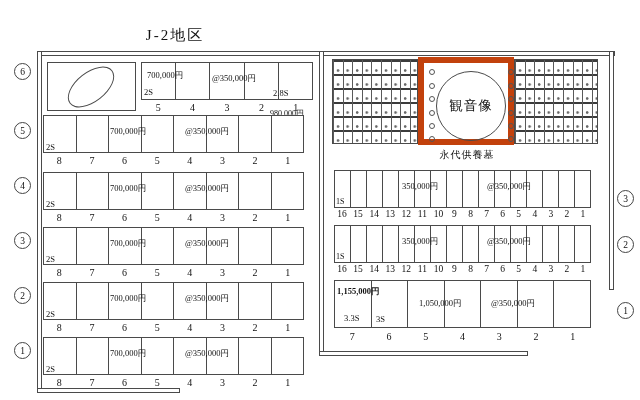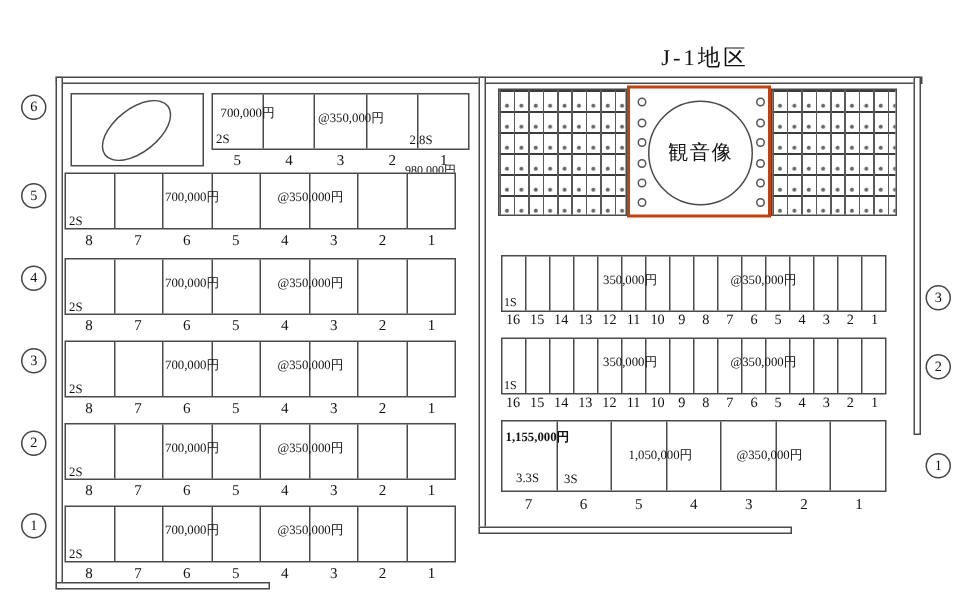--- a/index.html
+++ b/index.html
@@ -21,37 +21,37 @@
   .num{flex:1 1 0;text-align:center;font-size:10px;}
   .lbl{position:absolute;font-size:8.5px;white-space:nowrap;line-height:1;}
   .lbl.small{font-size:8px;}
   
   .colgrid{position:absolute;border:1px solid #4a4a4a;box-sizing:border-box;background-color:#fff;
     background-image:
       radial-gradient(circle at 5px 10.5px,#666 0.9px,transparent 1.7px),
       repeating-linear-gradient(to right,#5a5a5a 0 1px,transparent 1px 9.6px),
       repeating-linear-gradient(to bottom,#3c3c3c 0 1.6px,transparent 1.6px 14px);
     background-size:9.6px 14px,auto,auto;}
-  .statuebox{position:absolute;left:418px;top:57px;width:96px;height:88px;border:2px solid #c2410c;
+  .statuebox{position:absolute;left:418px;top:57px;width:96px;height:88px;border:6px solid #c2410c;
              background:#fff;box-sizing:border-box;}
   .statuecircle{position:absolute;left:12px;top:8px;width:68px;height:68px;border:1px solid #4a4a4a;
                 border-radius:50%;display:flex;align-items:center;justify-content:center;
                 font-size:13.5px;letter-spacing:1px;}
   .sc{position:absolute;width:6px;height:6px;border:1px solid #555;border-radius:50%;box-sizing:border-box;}
   .ellbox{position:absolute;left:47px;top:62px;width:89px;height:49px;border:1px solid #4a4a4a;box-sizing:border-box;}
   .ell{position:absolute;left:16px;top:9px;width:52px;height:28px;border:1px solid #4a4a4a;
        border-radius:50%;transform:rotate(-38deg);}
   .memlabel{position:absolute;left:403px;top:148px;width:128px;text-align:center;font-size:10px;letter-spacing:1px;}
 </style>
 </head>
 <body>
 
 <div class="stage">
 
-  <div class="h" style="left:395px;width:150px;top:29px;">J-1地区</div>
+  <div class="h" style="left:100px;width:150px;top:26px;">J-2地区</div>
 
   <div class="path" style="left:37px;top:51px;width:578px;height:5px;"></div>
   <div class="path" style="left:37px;top:51px;width:5px;height:342px;"></div>
   <div class="path" style="left:37px;top:388px;width:143px;height:5px;"></div>
   <div class="path" style="left:609px;top:51px;width:5px;height:239px;"></div>
   <div class="path" style="left:319px;top:51px;width:5px;height:305px;"></div>
   <div class="path" style="left:319px;top:351px;width:209px;height:5px;"></div>
 
   <div class="circ" style="left:14px;top:63px;">6</div>
   <div class="circ" style="left:14px;top:122px;">5</div>
@@ -241,20 +241,21 @@
     <div class="sc" style="left:5px;top:60px;"></div>
     <div class="sc" style="left:5px;top:73px;"></div>
     <div class="sc" style="left:84px;top:6px;"></div>
     <div class="sc" style="left:84px;top:20px;"></div>
     <div class="sc" style="left:84px;top:33px;"></div>
     <div class="sc" style="left:84px;top:47px;"></div>
     <div class="sc" style="left:84px;top:60px;"></div>
     <div class="sc" style="left:84px;top:73px;"></div>
     <div class="statuecircle">観音像</div>
   </div>
+  <div class="memlabel">永代供養墓</div>
 
   <div class="rowblk" style="left:334px;top:170px;width:257px;">
     <div class="rowbox" style="height:38px;">
       <div class="cells">
           <div class="cell"></div>
           <div class="cell"></div>
           <div class="cell"></div>
           <div class="cell"></div>
           <div class="cell"></div>
           <div class="cell"></div>

